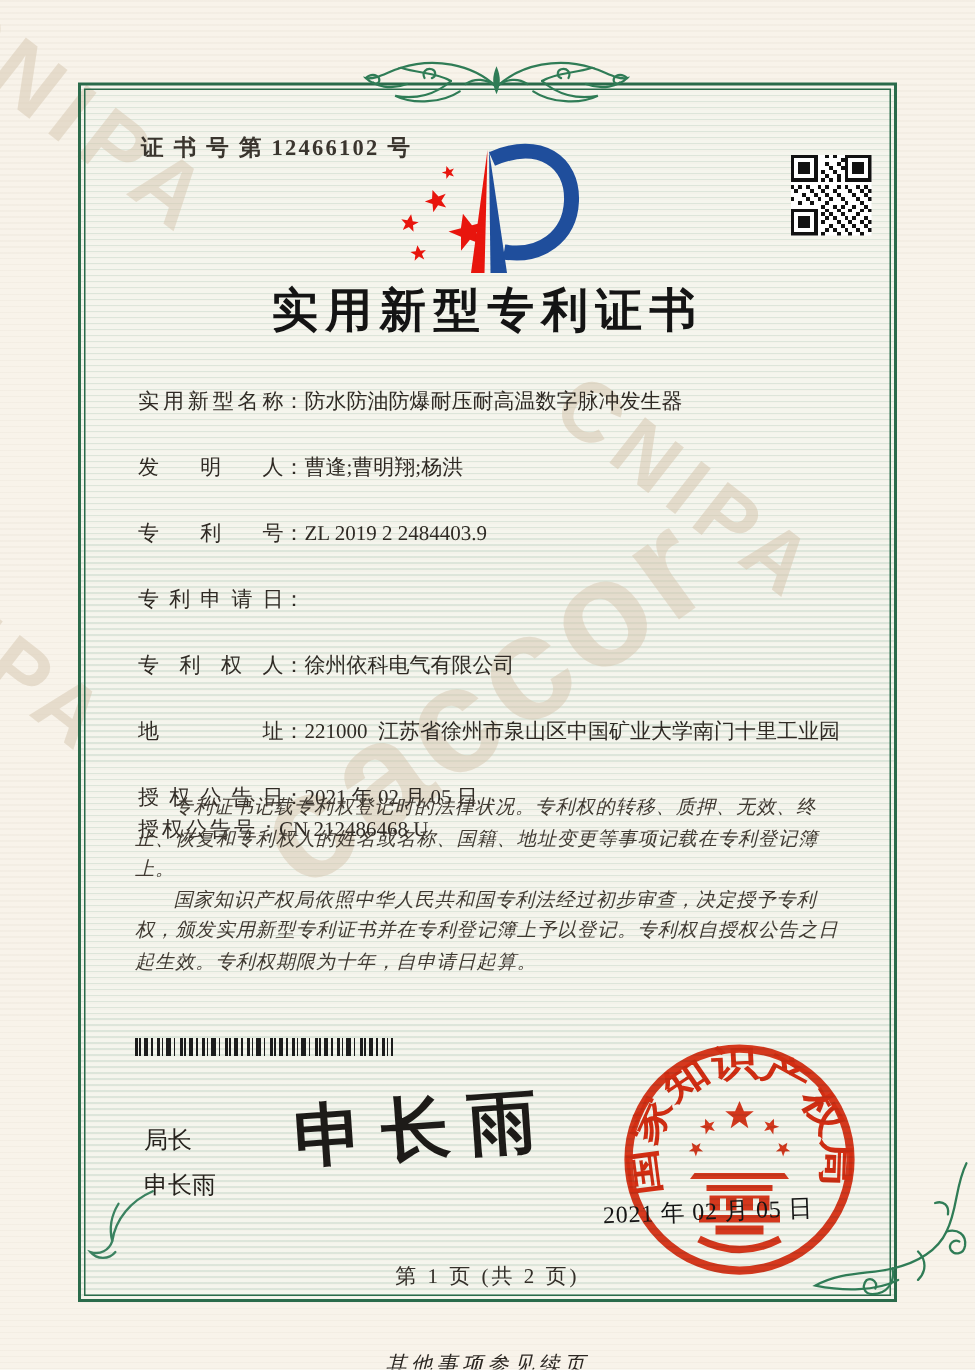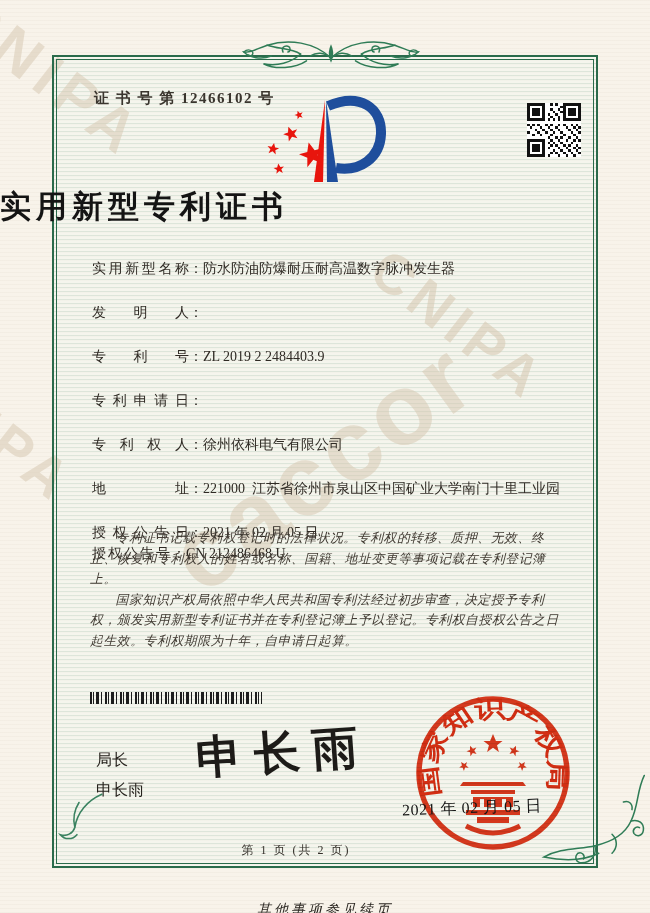--- a/index.html
+++ b/index.html
@@ -30,21 +30,21 @@
   .frame-inner{position:absolute;inset:2px;border:1px solid #2a6b4b;}
   .orn{position:absolute;z-index:5;}
   #orn-top{left:238px;top:36px;width:186px;height:38px;}
   #orn-br{left:538px;top:770px;width:112px;height:102px;}
   #orn-bl{left:52px;top:790px;width:54px;height:52px;}
   
   .certno{position:absolute;left:94px;top:89px;z-index:4;font-size:15px;
           letter-spacing:1.5px;color:#3a352e;font-weight:bold;}
   .logo{position:absolute;left:252px;top:92px;width:150px;height:95px;z-index:4;}
   .qr{position:absolute;left:527px;top:103px;width:54px;height:54px;z-index:4;}
-  .title{position:absolute;left:0;top:186px;width:650px;z-index:4;text-align:left;
+  .title{position:absolute;left:0;top:186px;width:650px;z-index:4;text-align:center;
          font-size:31px;font-weight:700;letter-spacing:5px;color:#141414;}
   
   .fields{position:absolute;left:92px;top:258px;width:474px;z-index:4;
           font-size:14px;color:#2f2a24;}
   .frow{display:flex;align-items:flex-start;line-height:21px;margin-bottom:23px;}
   .flabel{flex:0 0 97px;text-align:justify;text-align-last:justify;}
   .fcolon{flex:0 0 14px;}
   .fvalue{flex:1;white-space:pre-wrap;}
   .frow.address{}
   .frow.grant{justify-content:space-between;margin-bottom:0;flex-direction:column;}
@@ -65,22 +65,22 @@
   .director{position:absolute;left:96px;top:746px;z-index:4;font-size:16px;
             line-height:30px;color:#26221d;font-family:Liberation Mono, monospace;}
   .signature{position:absolute;left:196px;top:722px;z-index:4;font-size:46px;
              font-weight:600;letter-spacing:12px;color:#1d1b18;
              transform:rotate(-4deg);}
   .seal{position:absolute;left:414px;top:694px;width:158px;height:158px;z-index:4;
         mix-blend-mode:multiply;}
   .sealdate{position:absolute;left:402px;top:798px;z-index:5;font-size:16px;
             letter-spacing:0.5px;color:#151515;transform:rotate(-2deg);
             white-space:nowrap;}
-  .pageinfo{position:absolute;left:0;top:842px;width:592px;z-index:4;
-            text-align:center;font-size:12px;letter-spacing:2px;color:#332f29;}
+  .pageinfo{position:absolute;left:0;top:842px;width:650px;z-index:4;
+            text-align:center;font-size:14px;letter-spacing:2px;color:#332f29;}
   .note{position:absolute;left:0;top:877px;width:650px;z-index:4;text-align:center;
         font-size:14px;letter-spacing:3px;color:#2b2722;font-style:italic;margin-top:24px;}
 </style>
 </head>
 <body>
 
 <div class="guilloche"></div>
 
 <div class="wm" id="wm-tl">CNIPA</div>
 <div class="wm" id="wm-right">CNIPA</div>
@@ -167,20 +167,21 @@
 
 <div class="fields">
   <div class="frow">
     <span class="flabel">实用新型名称</span>
       <span class="fcolon">：</span>
       <span class="fvalue">防水防油防爆耐压耐高温数字脉冲发生器</span>
   </div>
   <div class="frow">
     <span class="flabel">发明人</span>
       <span class="fcolon">：</span>
+      <span class="fvalue">曹逢;曹明翔;杨洪</span>
   </div>
   <div class="frow">
     <span class="flabel">专利号</span>
       <span class="fcolon">：</span>
       <span class="fvalue">ZL 2019 2 2484403.9</span>
   </div>
   <div class="frow">
     <span class="flabel">专利申请日</span>
       <span class="fcolon">：</span>
   </div>

